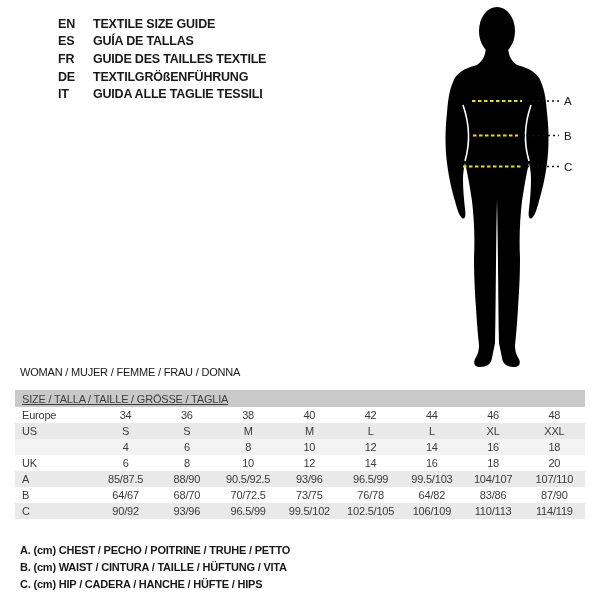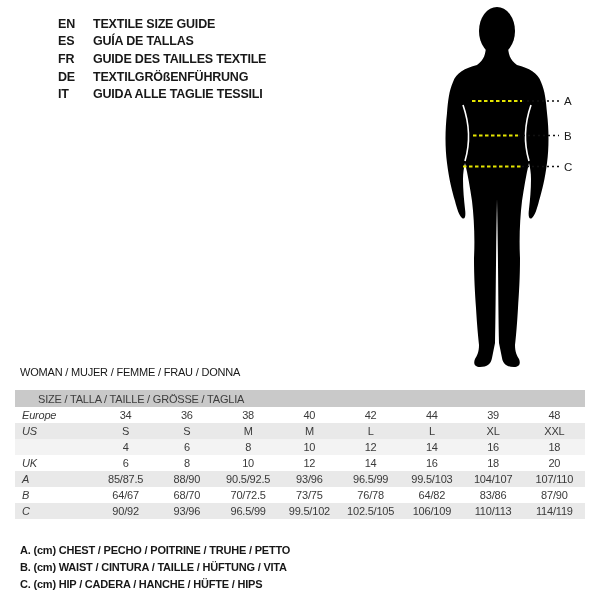--- a/index.html
+++ b/index.html
@@ -16,26 +16,26 @@
   
   .figure-wrap{position:absolute;left:418px;top:2px;width:160px;height:380px;}
   .figure-wrap svg{display:block;width:160px;height:380px;}
   .measure-letter{font-family:"Liberation Sans", sans-serif;font-size:11.5px;fill:#1a1a1a;}
   
   .section-title{position:absolute;left:20px;top:366px;font-size:11px;font-weight:normal;
     letter-spacing:-0.2px;color:#181818;white-space:nowrap;}
   
   .size-table{position:absolute;left:15px;top:390px;width:570px;font-size:11px;}
   .t-header{height:17px;background:#c9c9c9;display:flex;align-items:center;
-    padding-left:23px;box-sizing:border-box;color:#3d3d3d;letter-spacing:-0.2px;white-space:nowrap;}
+    padding-left:7px;box-sizing:border-box;color:#3d3d3d;letter-spacing:-0.2px;white-space:nowrap;text-decoration:underline;}
   .t-row{display:flex;height:16px;align-items:center;color:#3a3a3a;}
   .row-white{background:#ffffff;}
   .row-gray{background:#e9e9e9;}
   .row-light{background:#f3f3f3;}
-  .t-label{width:80px;flex:0 0 80px;padding-left:7px;box-sizing:border-box;letter-spacing:-0.2px;font-style:italic;}
+  .t-label{width:80px;flex:0 0 80px;padding-left:7px;box-sizing:border-box;letter-spacing:-0.2px;}
   .t-cell{width:61.25px;flex:0 0 61.25px;text-align:center;letter-spacing:-0.2px;}
   
   .legend-block{position:absolute;left:20px;top:541px;}
   .legend-line{height:17px;display:flex;align-items:center;font-size:11px;font-weight:bold;
     letter-spacing:-0.2px;color:#181818;white-space:nowrap;}
 </style>
 </head>
 <body>
 
 <div class="lang-block">
@@ -127,21 +127,21 @@
   <div class="t-header">SIZE / TALLA / TAILLE / GRÖSSE / TAGLIA</div>
 
   <div class="t-row row-white">
     <div class="t-label">Europe</div>
     <div class="t-cell">34</div>
     <div class="t-cell">36</div>
     <div class="t-cell">38</div>
     <div class="t-cell">40</div>
     <div class="t-cell">42</div>
     <div class="t-cell">44</div>
-    <div class="t-cell">39</div>
+    <div class="t-cell">46</div>
     <div class="t-cell">48</div>
   </div>
 
   <div class="t-row row-gray">
     <div class="t-label">US</div>
     <div class="t-cell">S</div>
     <div class="t-cell">S</div>
     <div class="t-cell">M</div>
     <div class="t-cell">M</div>
     <div class="t-cell">L</div>

